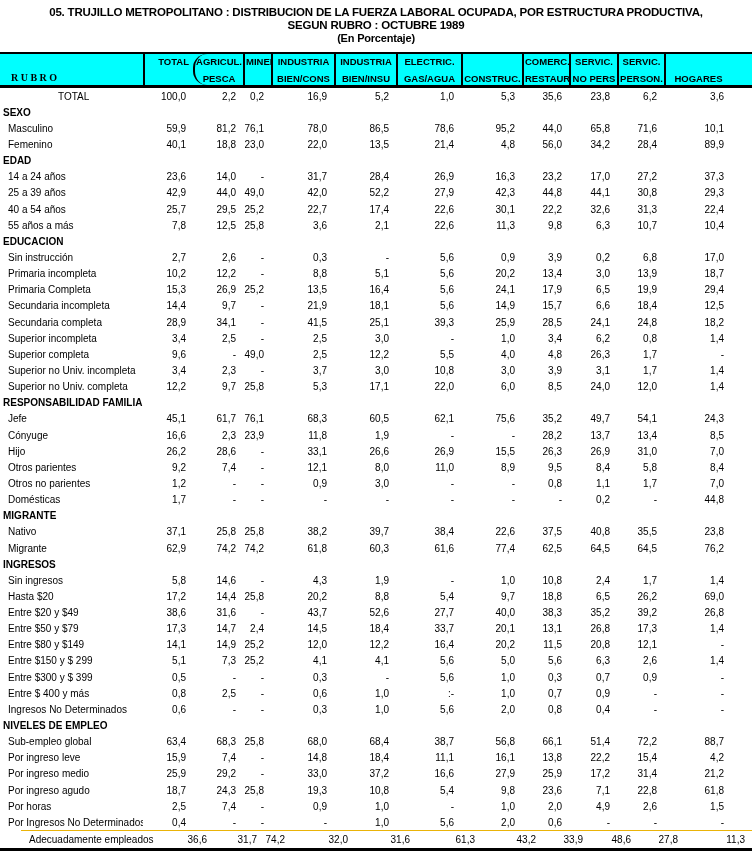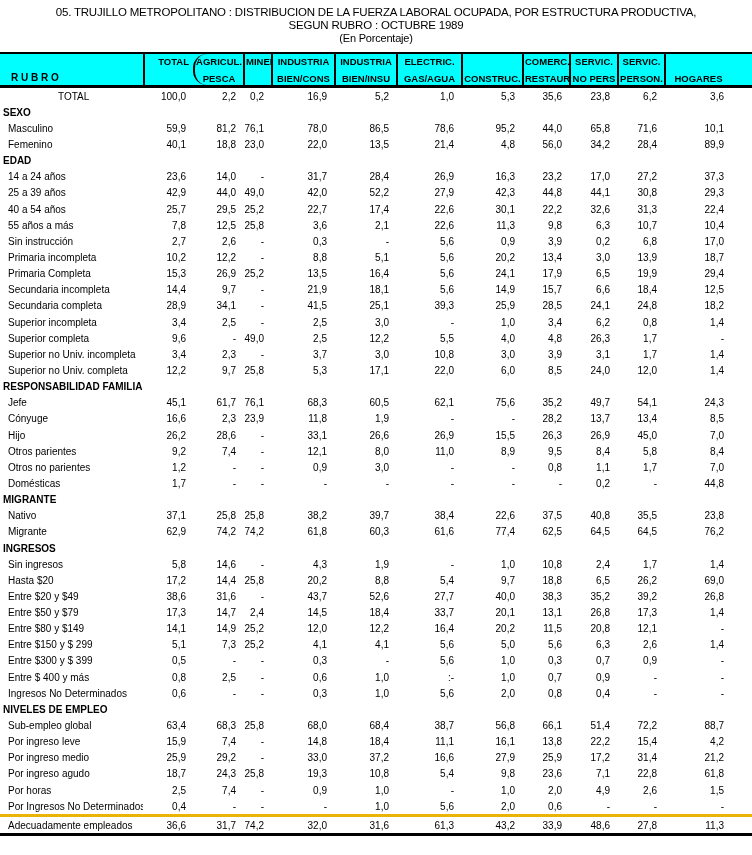--- a/index.html
+++ b/index.html
@@ -5,21 +5,21 @@
   html,body{margin:0;padding:0;background:#ffffff;}
   .page{
     position:relative;
     width:752px;height:855px;
     background:#ffffff;
     font-family:"Liberation Sans","DejaVu Sans",sans-serif;
     color:#000000;
     overflow:hidden;
   }
   
-  .titles{padding-top:6px;text-align:center;font-weight:normal;}
+  .titles{padding-top:6px;text-align:center;font-weight:bold;}
   .title-line{font-size:11.5px;line-height:13px;letter-spacing:-0.2px;}
   .title-line.small{font-size:11px;}
   
   .tbl{position:absolute;left:0;top:52px;width:752px;}
   .thead{
     display:flex;
     box-sizing:border-box;
     border-top:2px solid #000;
     border-bottom:3px solid #000;
     height:36px;
@@ -27,34 +27,34 @@
   .hcell{
     box-sizing:border-box;
     border-left:2px solid #000;
     display:flex;flex-direction:column;justify-content:space-between;
     font-size:9.5px;font-weight:bold;
     padding:2px 1px 1px 1px;
     text-align:center;
     overflow:hidden;
     line-height:11px;
   }
-  .hcell:first-child{border-left:none;}
+  .hcell:first-child{border-left:none;font-family:Liberation Serif, serif;}
   .hcell .l1,.hcell .l2{white-space:nowrap;}
   .hcell.col-1 .l1{text-align:right;padding-right:3px;}
   .hcell.rubro{justify-content:flex-end;text-align:left;}
   .hcell.rubro .rubro-label{padding-left:10px;padding-bottom:1px;font-size:10px;}
   
   .tbody{width:752px;border-bottom:3px solid #000;}
   .row{display:flex;height:16.15px;align-items:center;}
   .row .cell{box-sizing:border-box;overflow:hidden;white-space:nowrap;}
   .row .cell.lbl{font-size:10px;padding-left:8px;}
   .row .cell.val{font-size:10px;text-align:right;padding-right:7px;}
   .row.section .cell.lbl{padding-left:3px;font-weight:bold;}
   .row.total-row .cell.lbl{padding-left:58px;}
-  .row.data-end{border-top:3px solid #eab308;}
+  .row.data-end{border-top:1px solid #eab308;margin-left:21px;}
   
   .col-0{width:143px;flex:none;}
   .col-1{width:50px;flex:none;}
   .col-2{width:50px;flex:none;border-radius:14px;}
   .col-3{width:28px;flex:none;}
   .col-4{width:63px;flex:none;}
   .col-5{width:62px;flex:none;}
   .col-6{width:65px;flex:none;align-items:center;}
   .col-7{width:61px;flex:none;}
   .col-8{width:47px;flex:none;}
@@ -242,20 +242,34 @@
           <div class="cell val col-3">25,8</div>
           <div class="cell val col-4">3,6</div>
           <div class="cell val col-5">2,1</div>
           <div class="cell val col-6">22,6</div>
           <div class="cell val col-7">11,3</div>
           <div class="cell val col-8">9,8</div>
           <div class="cell val col-9">6,3</div>
           <div class="cell val col-10">10,7</div>
           <div class="cell val col-11">10,4</div>
         </div>
+        <div class="row section">
+          <div class="cell lbl col-0">EDUCACION</div>
+          <div class="cell val col-1"></div>
+          <div class="cell val col-2"></div>
+          <div class="cell val col-3"></div>
+          <div class="cell val col-4"></div>
+          <div class="cell val col-5"></div>
+          <div class="cell val col-6"></div>
+          <div class="cell val col-7"></div>
+          <div class="cell val col-8"></div>
+          <div class="cell val col-9"></div>
+          <div class="cell val col-10"></div>
+          <div class="cell val col-11"></div>
+        </div>
         <div class="row data">
           <div class="cell lbl col-0">Sin instrucción</div>
           <div class="cell val col-1">2,7</div>
           <div class="cell val col-2">2,6</div>
           <div class="cell val col-3">-</div>
           <div class="cell val col-4">0,3</div>
           <div class="cell val col-5">-</div>
           <div class="cell val col-6">5,6</div>
           <div class="cell val col-7">0,9</div>
           <div class="cell val col-8">3,9</div>
@@ -421,21 +435,21 @@
           <div class="cell lbl col-0">Hijo</div>
           <div class="cell val col-1">26,2</div>
           <div class="cell val col-2">28,6</div>
           <div class="cell val col-3">-</div>
           <div class="cell val col-4">33,1</div>
           <div class="cell val col-5">26,6</div>
           <div class="cell val col-6">26,9</div>
           <div class="cell val col-7">15,5</div>
           <div class="cell val col-8">26,3</div>
           <div class="cell val col-9">26,9</div>
-          <div class="cell val col-10">45,0</div>
+          <div class="cell val col-10">31,0</div>
           <div class="cell val col-11">7,0</div>
         </div>
         <div class="row data">
           <div class="cell lbl col-0">Otros parientes</div>
           <div class="cell val col-1">9,2</div>
           <div class="cell val col-2">7,4</div>
           <div class="cell val col-3">-</div>
           <div class="cell val col-4">12,1</div>
           <div class="cell val col-5">8,0</div>
           <div class="cell val col-6">11,0</div>

